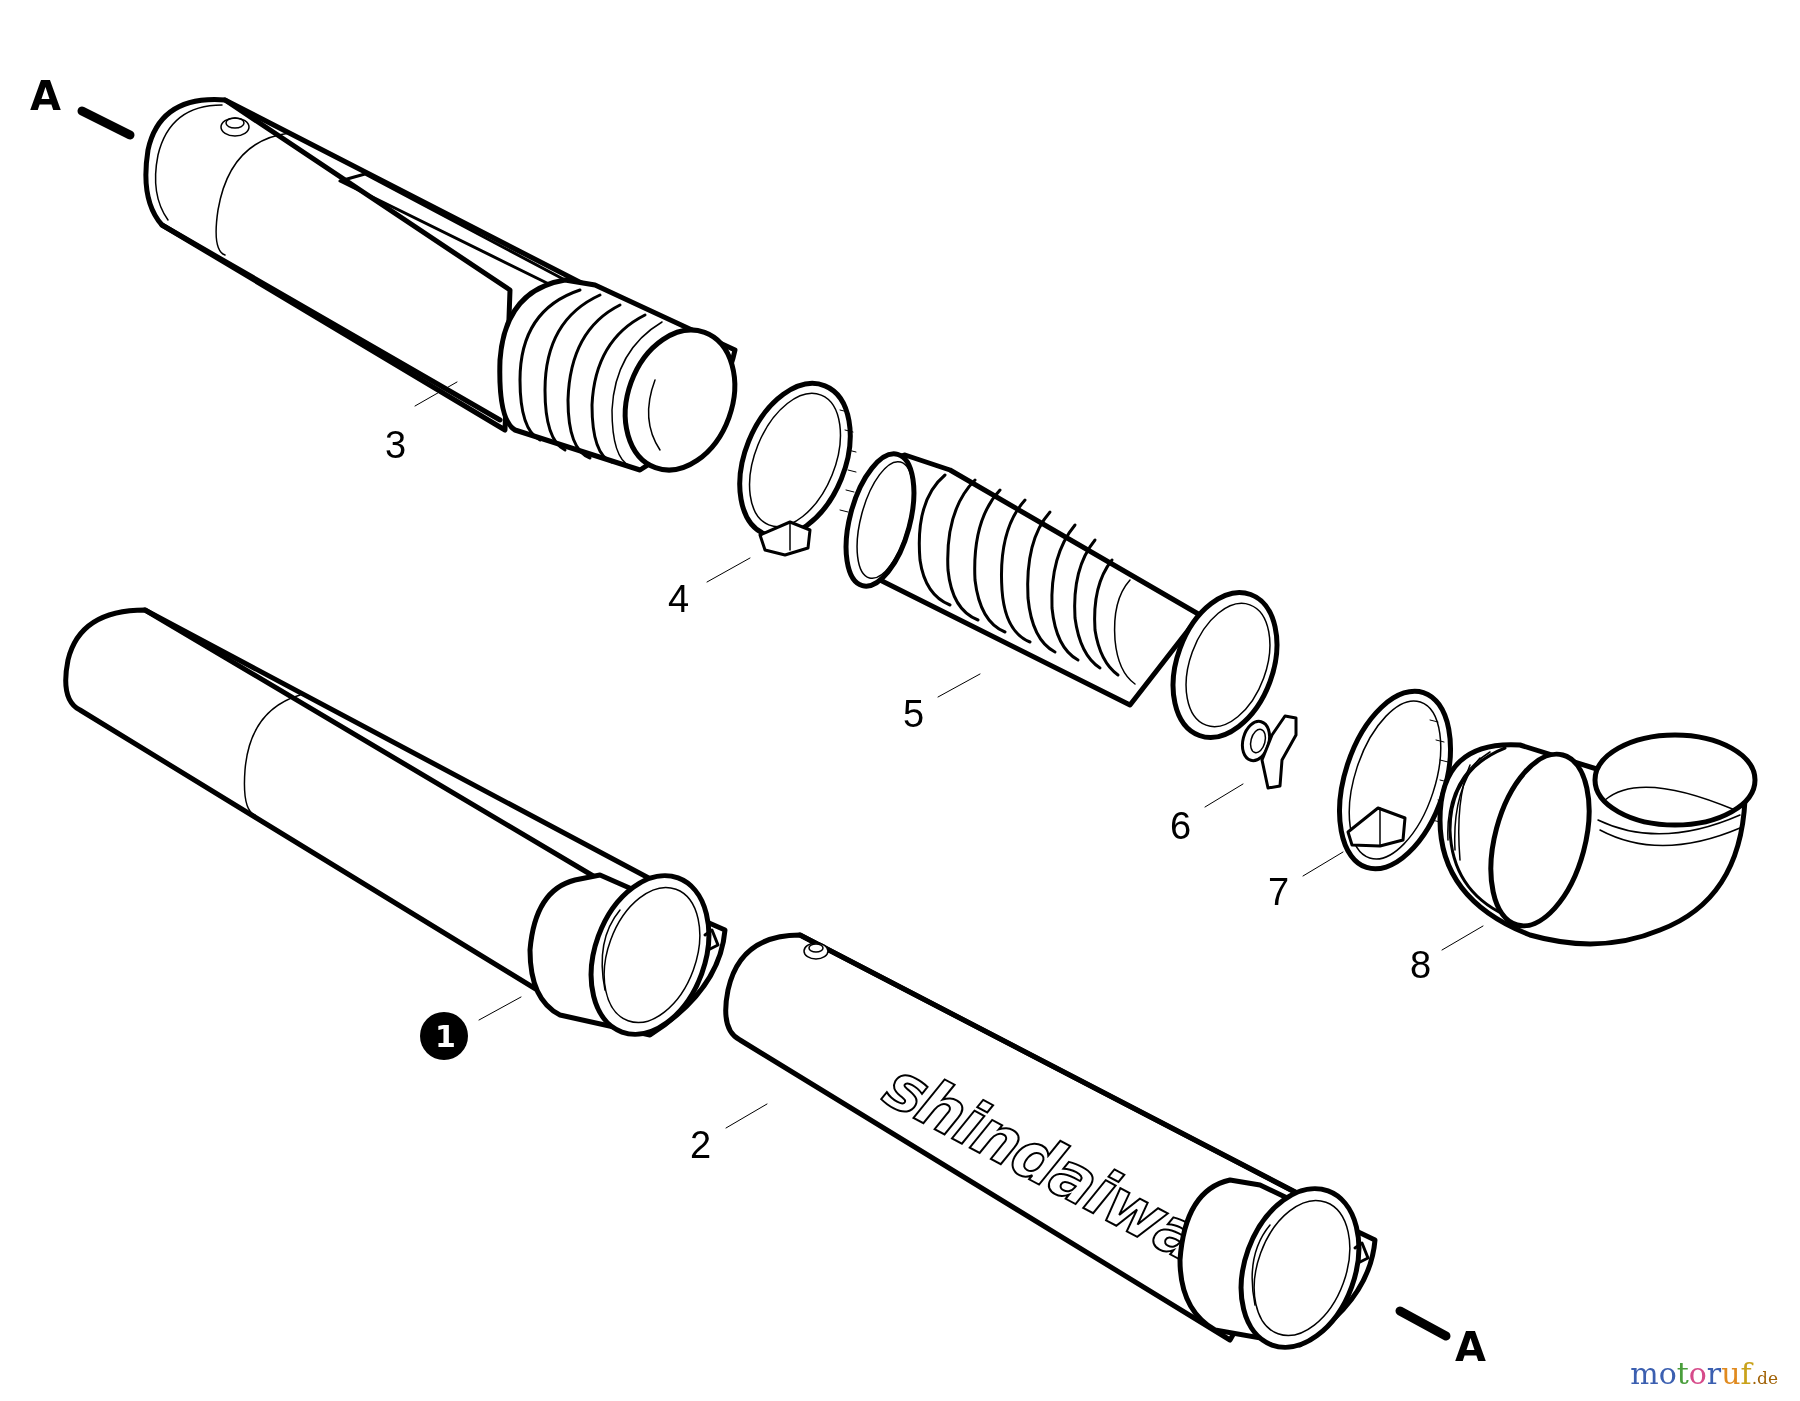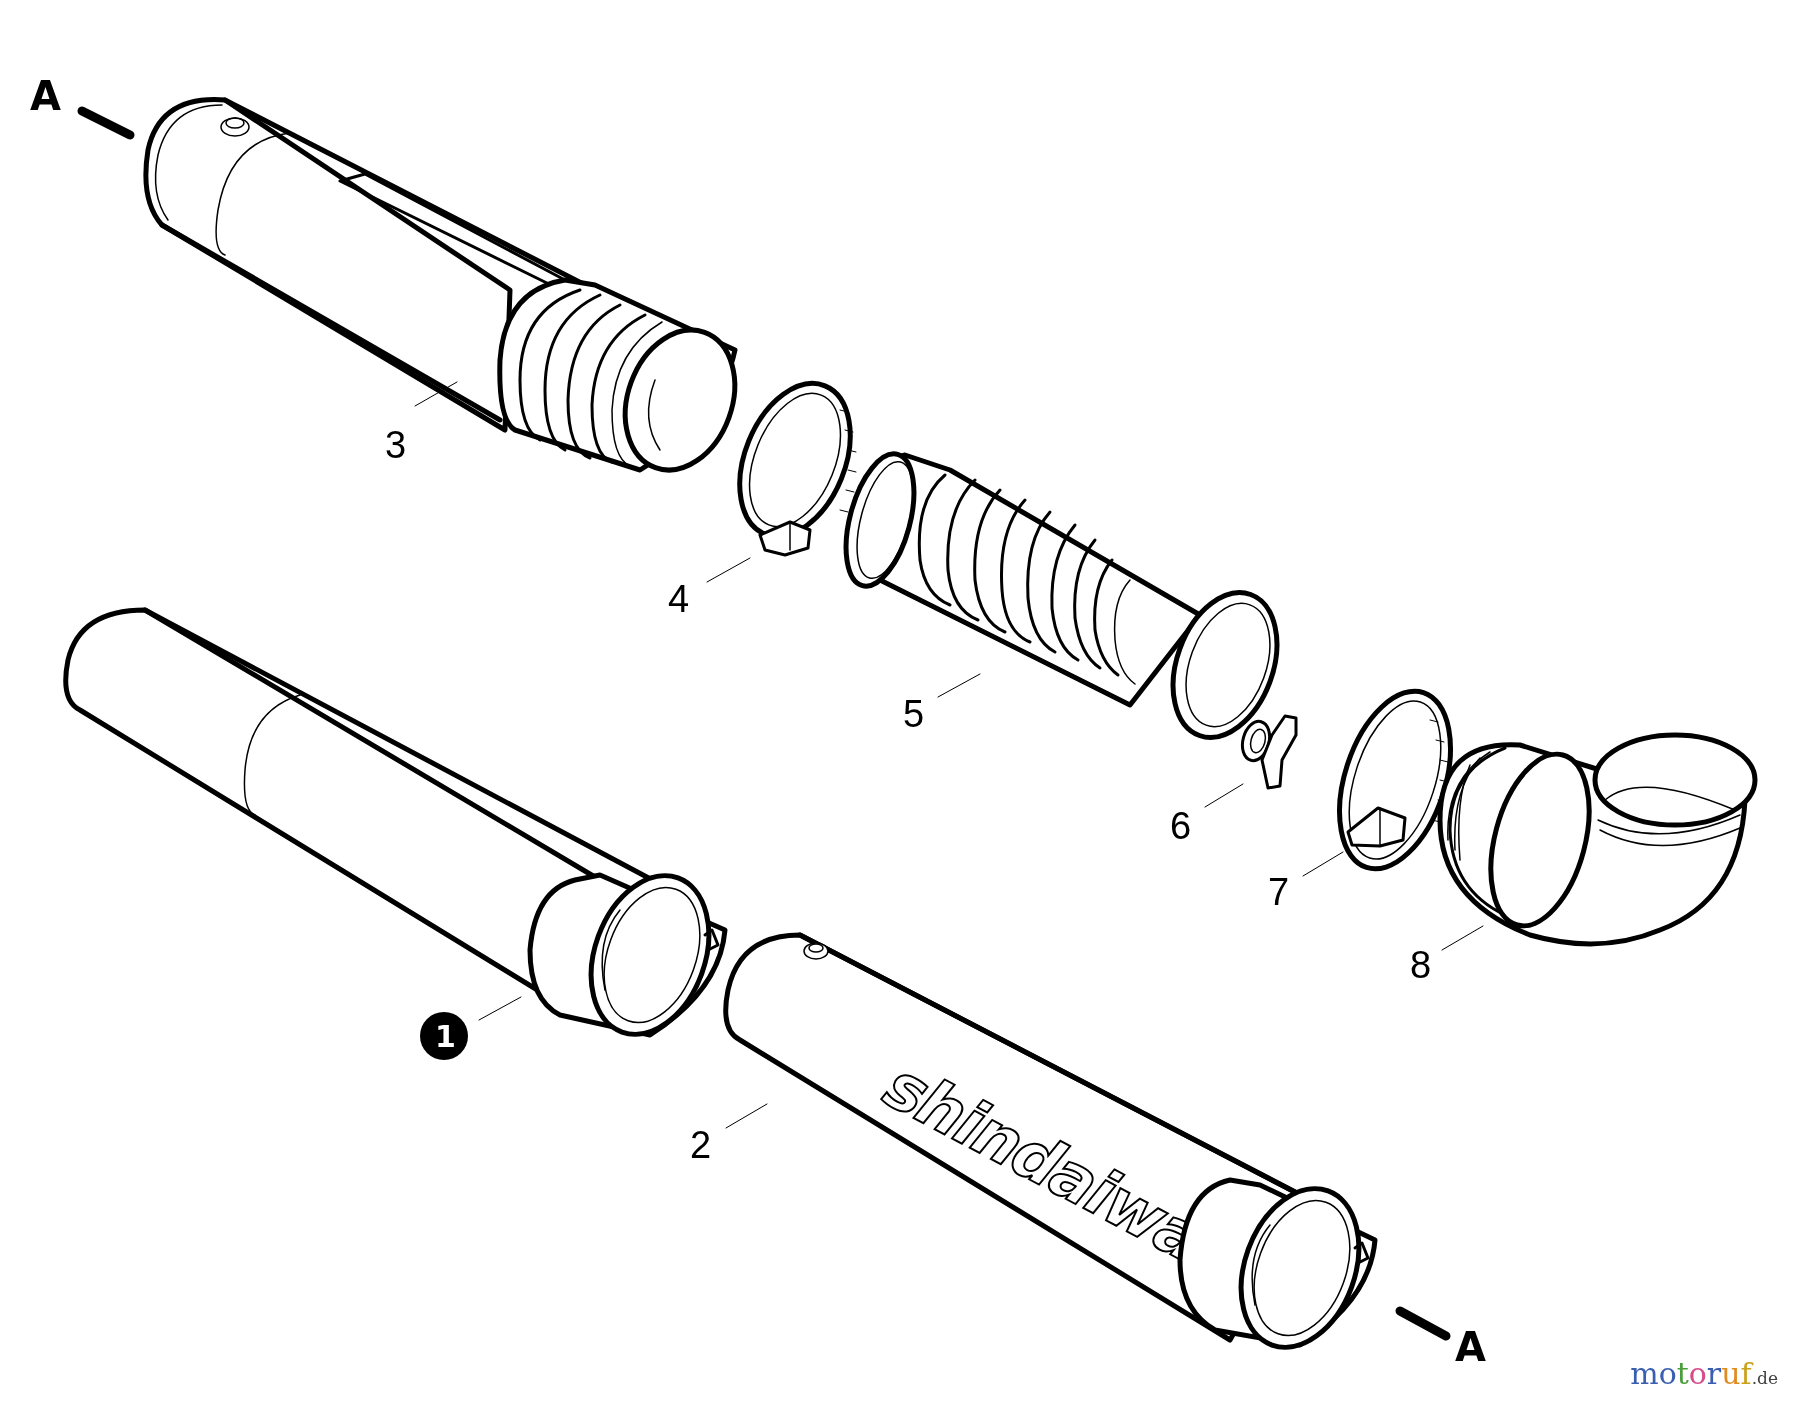--- a/index.html
+++ b/index.html
@@ -12,21 +12,21 @@
     .hair { stroke-width: 1; }
     .fillw { fill: #fff; }
     .callout-num { font-family: "Liberation Sans", sans-serif; font-size: 38px; fill: #000; }
     .ref-letter { font-family: "DejaVu Sans", sans-serif; font-weight: bold; font-size: 40px; fill: #000; }
     .logo-text { font-family: "DejaVu Sans", sans-serif; font-weight: bold; font-size: 64px; fill: #fff; stroke: #000; stroke-width: 2; font-style: italic; letter-spacing: -2px; }
     .circ-num { font-family: "DejaVu Sans", sans-serif; font-weight: bold; font-size: 30px; fill: #fff; }
     .watermark { position: absolute; right: 22px; bottom: 10px; font-family: "DejaVu Serif", serif; font-size: 30px; letter-spacing: 0px; }
     .watermark .m { color: #3b5fb0; } .watermark .o1 { color: #3b5fb0; }
     .watermark .t { color: #4a9e3c; } .watermark .o2 { color: #d64b8a; }
     .watermark .r { color: #3b5fb0; } .watermark .u { color: #e08a1f; }
-    .watermark .f { color: #c9a21a; } .watermark .de { color: #404040; font-size: 17px; }
+    .watermark .f { color: #c9a21a; } .watermark .de { color: #a16207; font-size: 17px; }
   </style>
 </head>
 <body>
 
 <svg id="diagram" viewBox="0 0 1800 1401" xmlns="http://www.w3.org/2000/svg">
 
   <g>
     <text class="ref-letter" x="30" y="110">A</text>
     <line class="ln" x1="82" y1="111" x2="130" y2="135" stroke-width="9"></line>
   </g>

